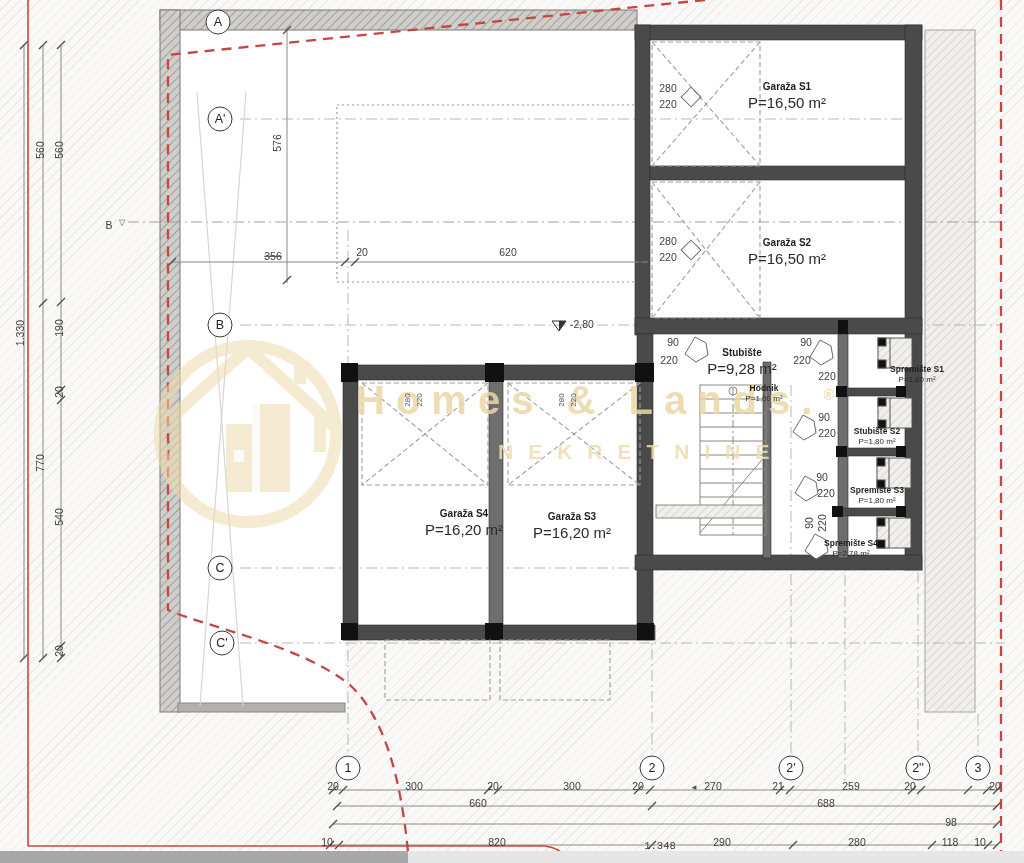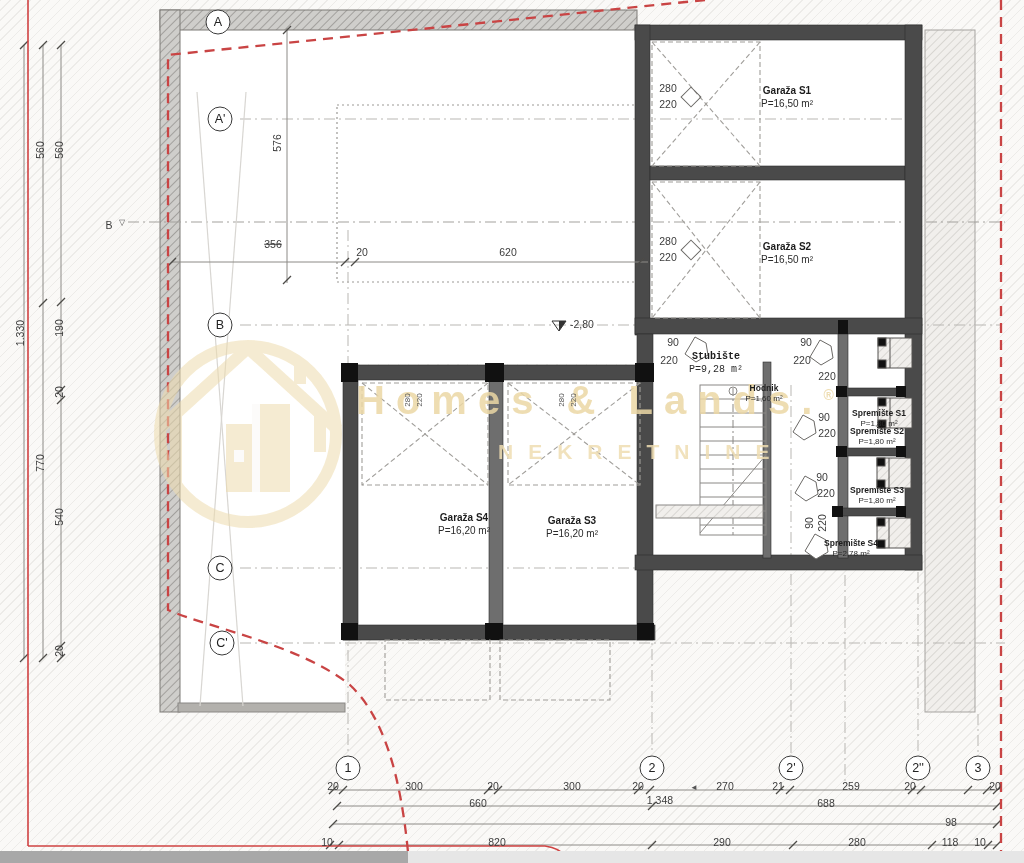--- a/index.html
+++ b/index.html
@@ -20,21 +20,21 @@
   .dim.strike{text-decoration:line-through;}
   .dim.sm{font-size:8px;color:#555;}
   .bubble{
     position:absolute;transform:translate(-50%,-50%);
     width:25px;height:25px;border:1.6px solid #3a3a3a;border-radius:50%;
     background:#fff;display:flex;align-items:center;justify-content:center;
     font-size:12.5px;color:#222;box-sizing:border-box;line-height:1;
   }
   .room{position:absolute;transform:translate(-50%,-50%);text-align:center;white-space:nowrap;line-height:1.25;}
   .room .rname{font-size:10px;font-weight:bold;color:#1d1d1d;}
-  .room .rarea{font-size:10px;color:#2a2a2a;}
+  .room .rarea{font-size:15px;color:#2a2a2a;}
   .room.sm .rname{font-size:8.5px;}
   .room.sm .rarea{font-size:8px;}
   #wm-logo{position:absolute;left:148px;top:332px;opacity:0.55;}
   #wm-line1{
     position:absolute;left:356px;top:378px;font-size:40px;font-weight:bold;
     letter-spacing:11px;color:rgba(235,215,165,0.85);white-space:nowrap;
   }
   #wm-reg{font-size:14px;vertical-align:super;letter-spacing:0;}
   #wm-line2{
     position:absolute;left:498px;top:440px;font-size:21px;font-weight:bold;
@@ -254,45 +254,45 @@
   </svg>
   <div id="wm-line1"><span>Homes &amp; Lands.</span><span id="wm-reg">®</span></div>
   <div id="wm-line2">NEKRETNINE</div>
 
   <div id="lbl">
       <div class="dim" style="left: 333px; top: 786px;">20</div>
       <div class="dim" style="left: 414px; top: 786px;">300</div>
       <div class="dim" style="left: 493px; top: 786px;">20</div>
       <div class="dim" style="left: 572px; top: 786px;">300</div>
       <div class="dim" style="left: 638px; top: 786px;">20</div>
-      <div class="dim" style="left: 713px; top: 786px; margin-left: 12px;">270</div>
+      <div class="dim" style="left: 713px; top: 786px;">270</div>
       <div class="dim" style="left: 778px; top: 786px;">21</div>
       <div class="dim" style="left: 851px; top: 786px;">259</div>
       <div class="dim" style="left: 910px; top: 786px;">20</div>
       <div class="dim" style="left: 951px; top: 786px; margin-top: 36px;">98</div>
       <div class="dim" style="left: 995px; top: 786px;">20</div>
       <div class="dim" style="left: 478px; top: 803px;">660</div>
       <div class="dim" style="left: 826px; top: 803px;">688</div>
-      <div class="dim" style="left: 660px; top: 800px;">1.348</div>
+      <div class="dim" style="left: 660px; top: 846px; font-family: Liberation Mono, monospace;">1.348</div>
       <div class="dim" style="left: 327px; top: 842px;">10</div>
       <div class="dim" style="left: 497px; top: 842px;">820</div>
       <div class="dim" style="left: 722px; top: 842px;">290</div>
       <div class="dim" style="left: 857px; top: 842px;">280</div>
       <div class="dim" style="left: 950px; top: 842px;">118</div>
       <div class="dim" style="left: 980px; top: 842px;">10</div>
       <div class="dim rot" style="left: 20px; top: 333px;">1.330</div>
       <div class="dim rot" style="left: 40px; top: 150px;">560</div>
       <div class="dim rot" style="left: 40px; top: 463px;">770</div>
       <div class="dim rot" style="left: 59px; top: 150px;">560</div>
       <div class="dim rot" style="left: 59px; top: 328px;">190</div>
       <div class="dim rot" style="left: 59px; top: 392px;">20</div>
       <div class="dim rot" style="left: 59px; top: 517px;">540</div>
       <div class="dim rot" style="left: 59px; top: 651px;">20</div>
       <div class="dim rot" style="left: 277px; top: 143px;">576</div>
-      <div class="dim strike" style="left: 255px; top: 244px; padding-left: 36px;">356</div>
+      <div class="dim strike" style="left: 255px; top: 256px; padding-left: 36px;">356</div>
       <div class="dim" style="left: 362px; top: 252px;">20</div>
       <div class="dim" style="left: 508px; top: 252px;">620</div>
       <div class="dim" style="left: 668px; top: 88px;">280</div>
       <div class="dim" style="left: 668px; top: 104px;">220</div>
       <div class="dim" style="left: 668px; top: 241px;">280</div>
       <div class="dim" style="left: 668px; top: 257px;">220</div>
       <div class="dim rot sm" style="left: 408px; top: 400px;">280</div>
       <div class="dim rot sm" style="left: 420px; top: 400px;">220</div>
       <div class="dim rot sm" style="left: 562px; top: 400px;">280</div>
       <div class="dim rot sm" style="left: 574px; top: 400px;">220</div>
@@ -322,34 +322,34 @@
         <div class="rarea">P=16,50 m²</div>
       </div>
       <div class="room" style="left: 419px; top: 524px; margin-left: 45px;">
         <div class="rname">Garaža S4</div>
         <div class="rarea">P=16,20 m²</div>
       </div>
       <div class="room" style="left: 572px; top: 527px;">
         <div class="rname">Garaža S3</div>
         <div class="rarea">P=16,20 m²</div>
       </div>
-      <div class="room" style="left: 716px; top: 363px; font-family: Liberation Mono, monospace;">
+      <div class="room" style="left: 742px; top: 363px;">
         <div class="rname">Stubište</div>
         <div class="rarea">P=9,28 m²</div>
       </div>
       <div class="room sm" style="left: 764px; top: 393px;">
         <div class="rname">Hodnik</div>
         <div class="rarea">P=1,60 m²</div>
       </div>
-      <div class="room sm" style="left: 879px; top: 374px; margin-top: 44px;">
+      <div class="room sm" style="left: 917px; top: 374px;">
         <div class="rname">Spremište S1</div>
         <div class="rarea">P=1,80 m²</div>
       </div>
       <div class="room sm" style="left: 877px; top: 436px;">
-        <div class="rname">Spremište S2</div>
+        <div class="rname">Stubište S2</div>
         <div class="rarea">P=1,80 m²</div>
       </div>
       <div class="room sm" style="left: 877px; top: 495px;">
         <div class="rname">Spremište S3</div>
         <div class="rarea">P=1,80 m²</div>
       </div>
       <div class="room sm" style="left: 851px; top: 548px;">
         <div class="rname">Spremište S4</div>
         <div class="rarea">P=2,78 m²</div>
       </div>

